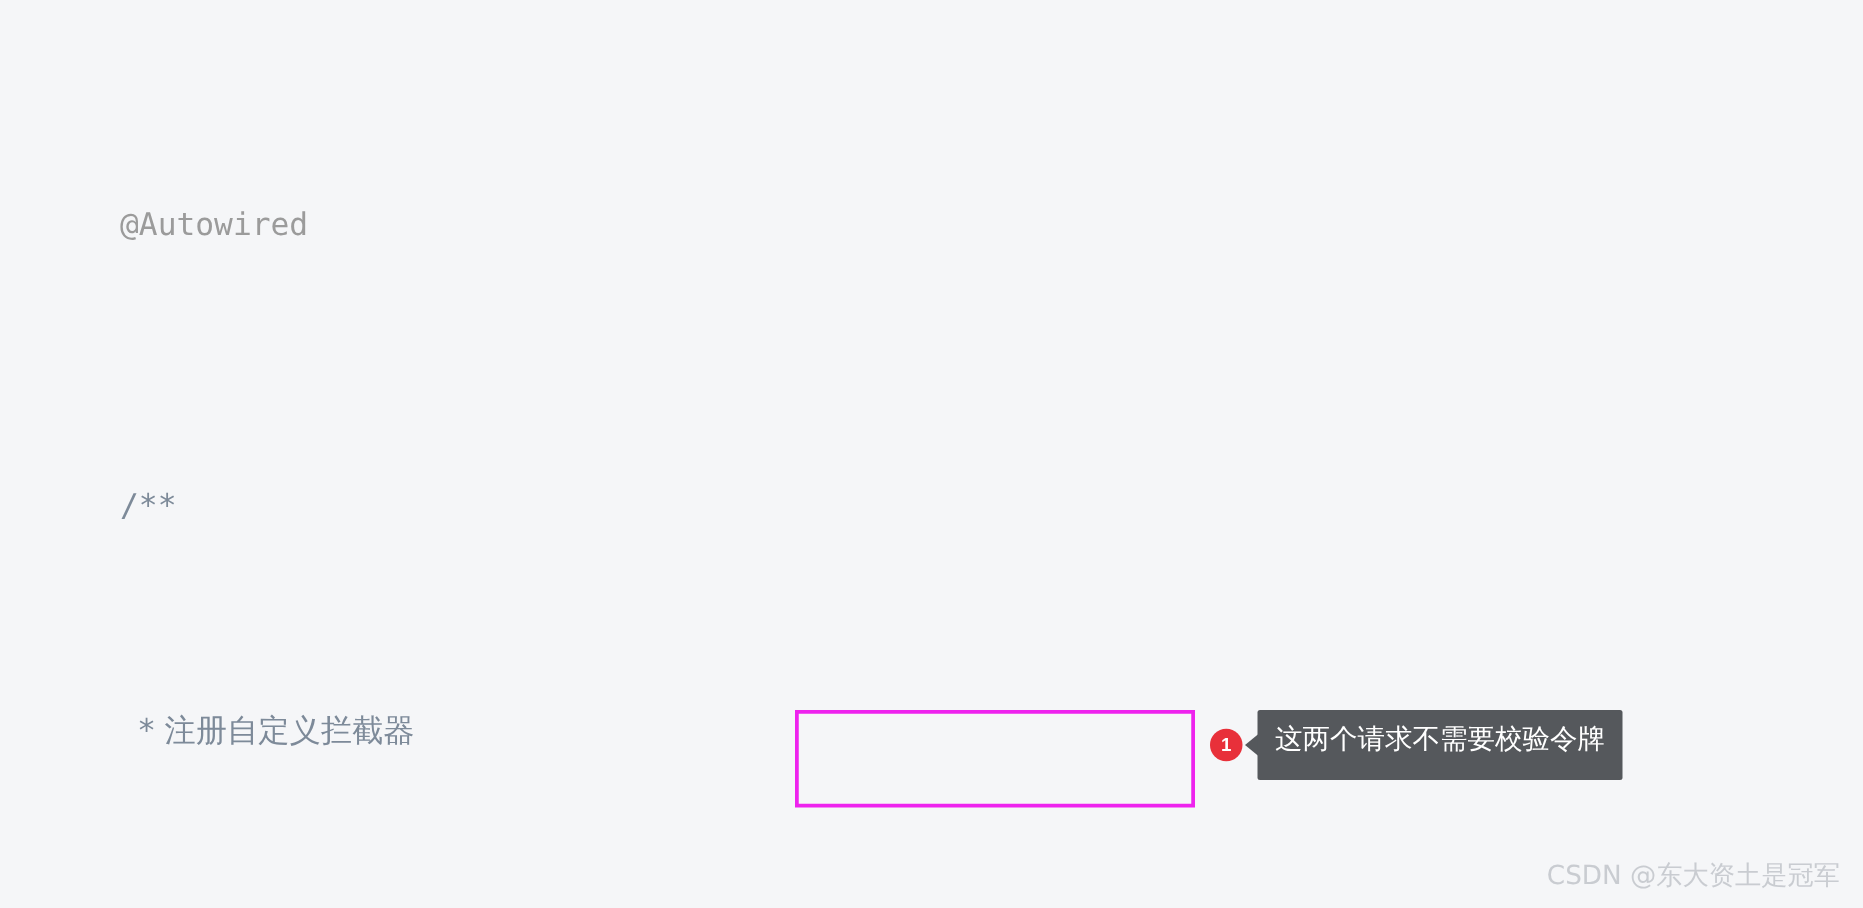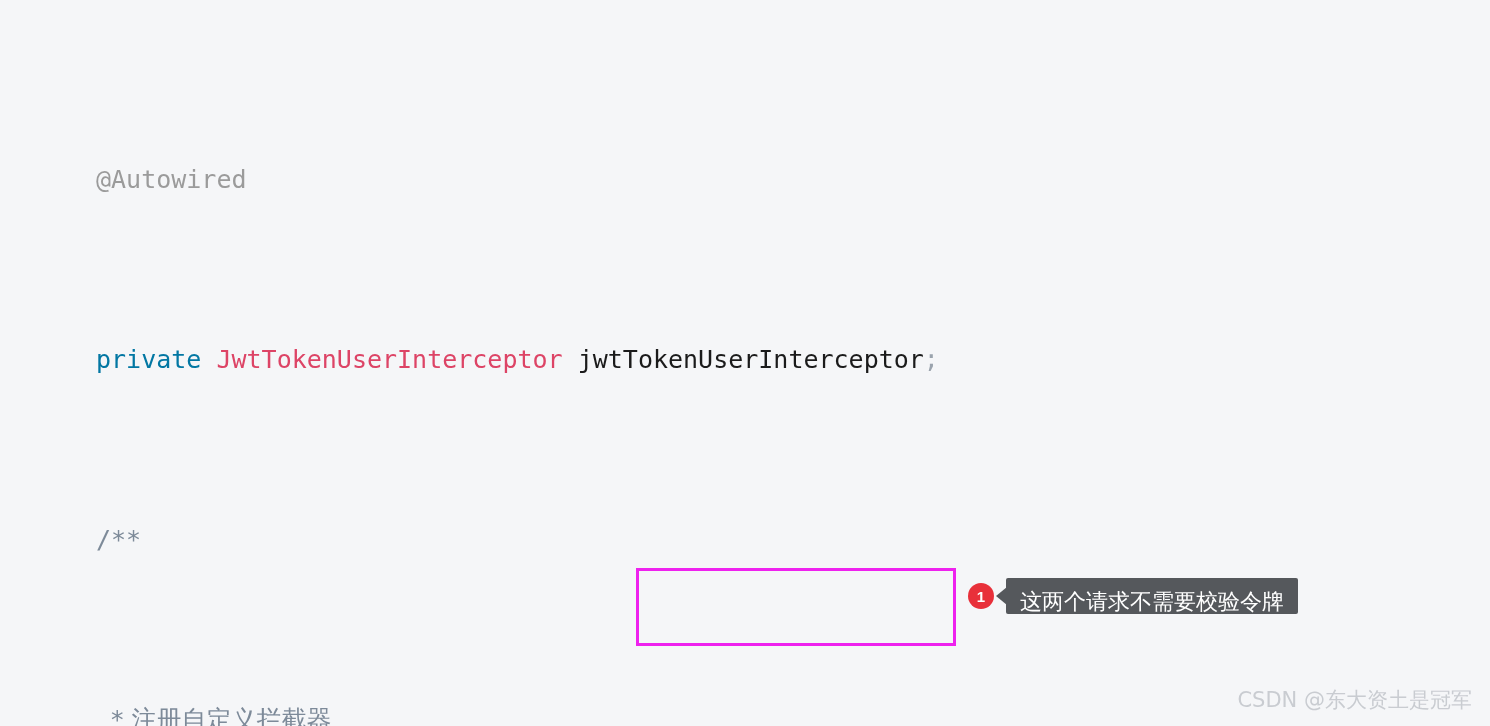--- a/index.html
+++ b/index.html
@@ -98,21 +98,21 @@
     border-right: 11px solid #55585c;
     margin-left: 2px;
     flex: none;
   }
   #callout-bubble {
     background: #55585c;
     color: #ffffff;
     font-family: "DejaVu Sans", "Liberation Sans", sans-serif;
     font-size: 22px;
     line-height: 48px;
-    height: 36px;
+    height: 56px;
     padding: 0 14px;
     margin-left: -1px;
     border-radius: 2px;
     white-space: nowrap;
   }
 
   
   #watermark {
     position: absolute;
     right: 18px;
@@ -125,21 +125,20 @@
 </style>
 </head>
 <body>
 
 <div id="code-block">
 
   <div class="code-lines">
 
     <div class="line"><span class="tok-annotation">@Autowired</span></div>
 
-    <div class="line"><span class="tok-keyword">private</span><span class="tok-plain"> </span><span class="tok-type">JwtTokenUserInterceptor</span><span class="tok-plain"> </span><span class="tok-plain">jwtTokenUserInterceptor</span><span class="tok-punct">;</span></div>
 
     <div class="line"><span class="tok-comment">/**</span></div>
 
     <div class="line"><span class="tok-comment"> </span><span class="tok-comment cjk">* 注册自定义拦截器</span></div>
 
     
 
     
 
     

